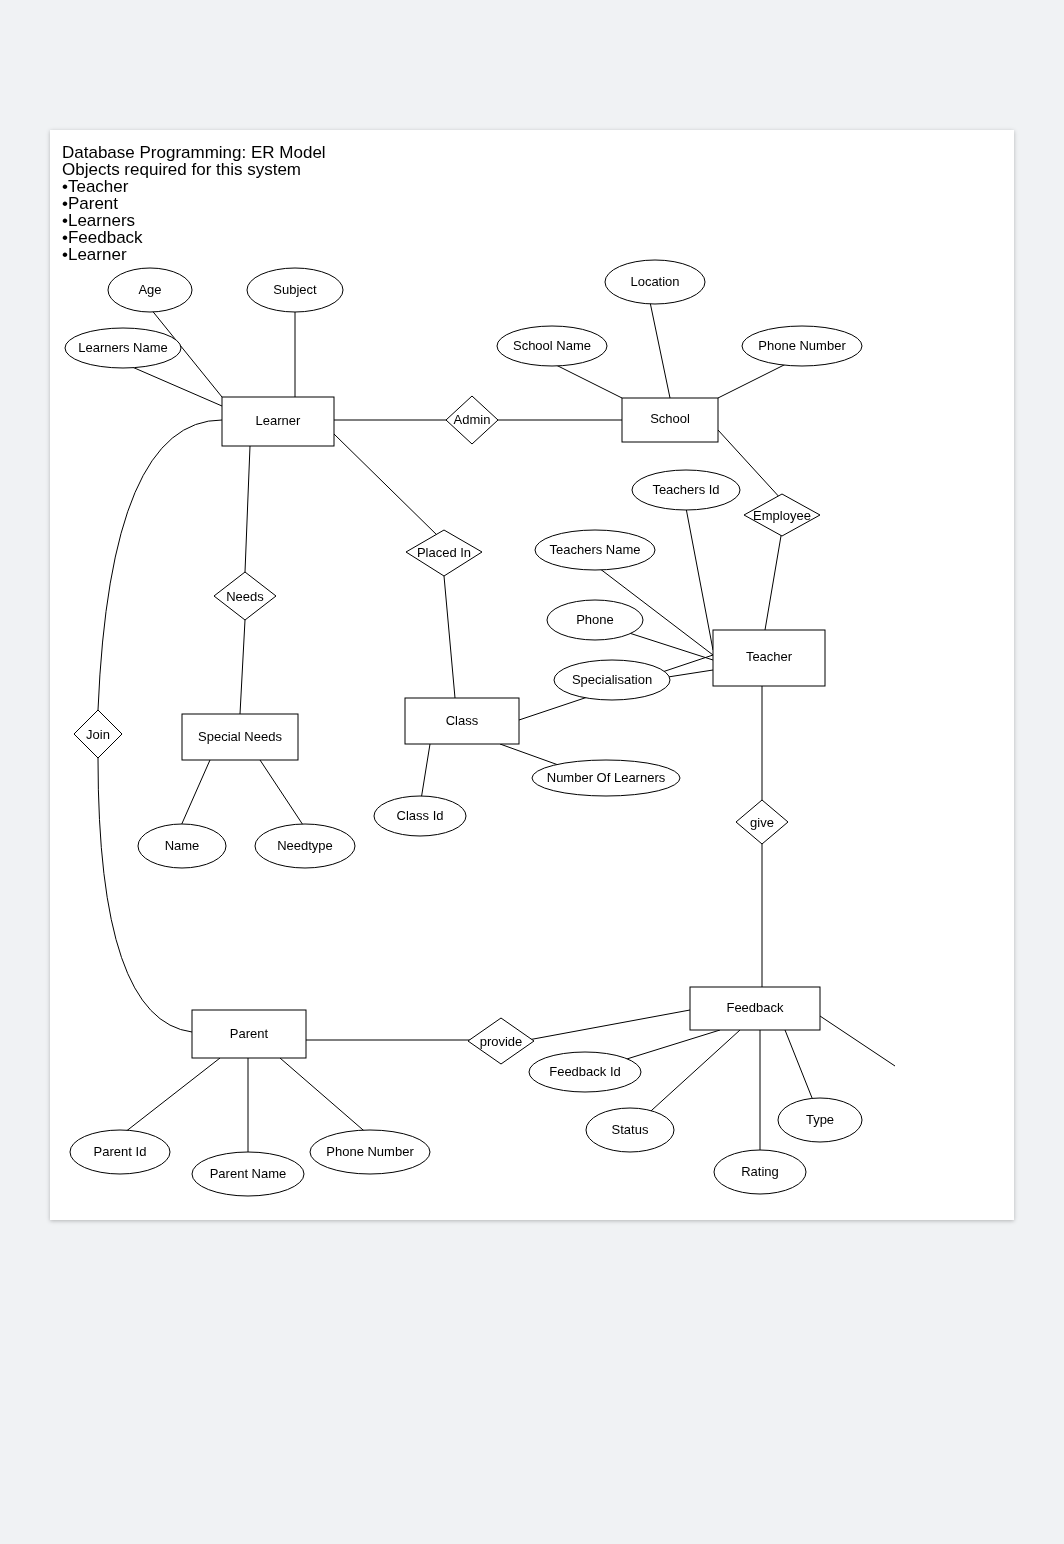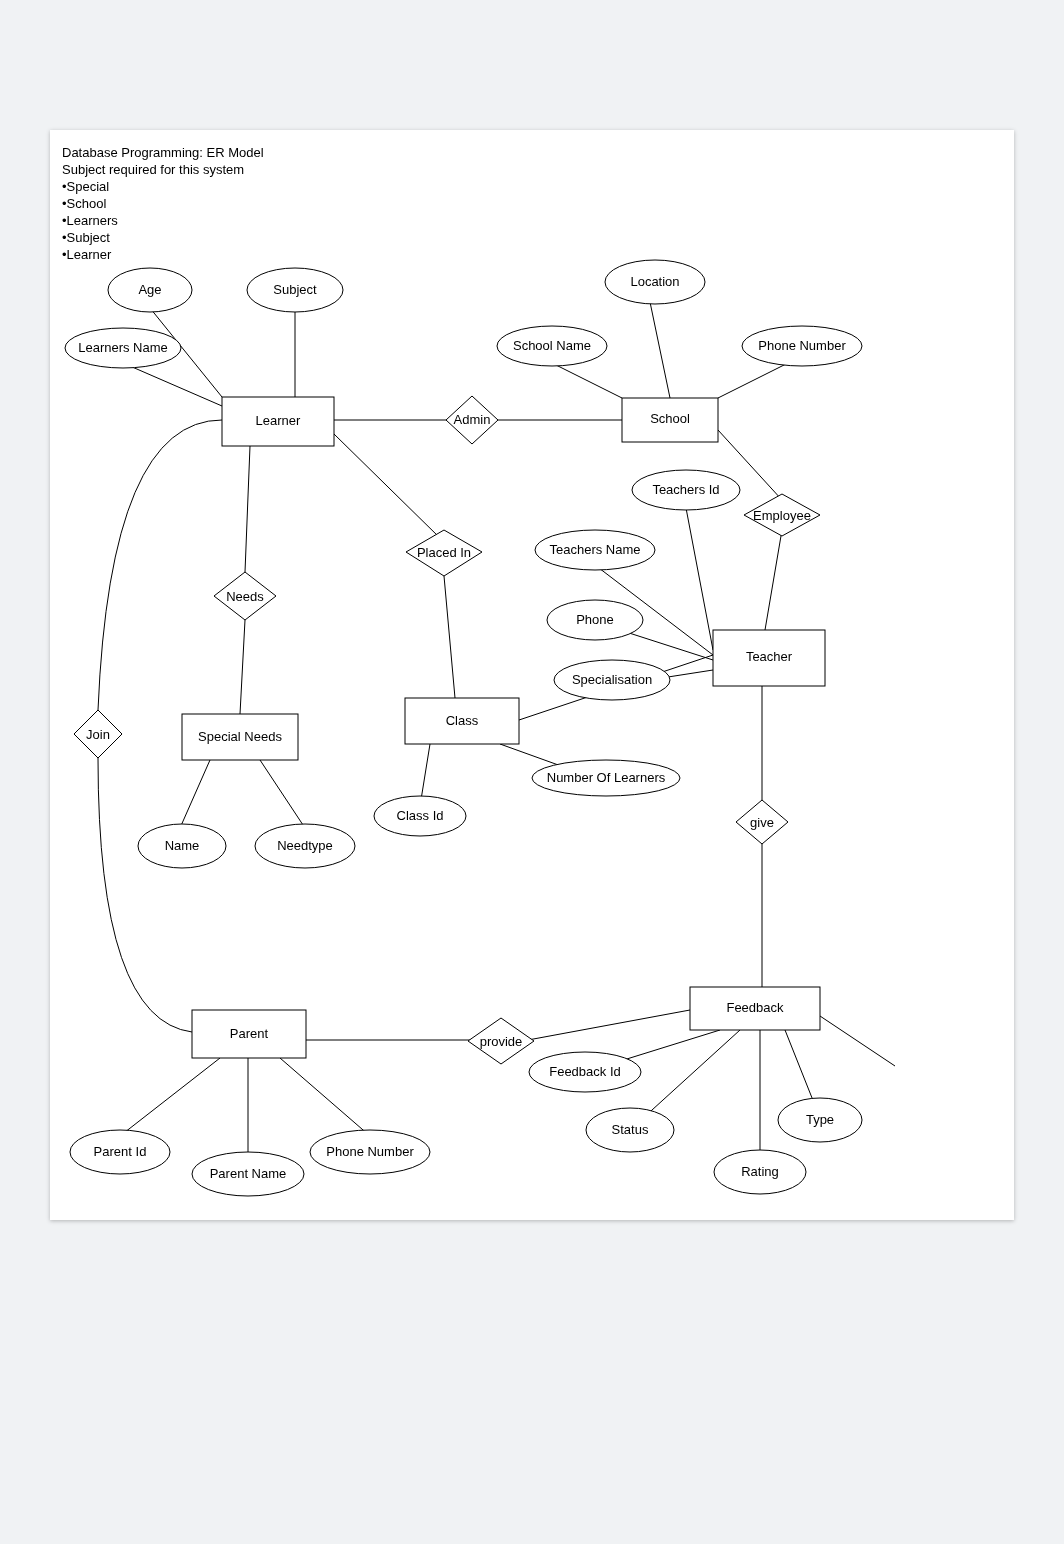--- a/index.html
+++ b/index.html
@@ -1,35 +1,35 @@
 <!DOCTYPE html>
 <html><head>
 <meta charset="utf-8">
 <style>
   html,body{margin:0;padding:0;background:#f0f2f4;font-family:Arial,Helvetica,sans-serif;}
   .page{width:1064px;height:1544px;background:#f0f2f4;position:relative;}
   .sheet{position:absolute;left:50px;top:130px;width:964px;height:1090px;background:#fff;
          box-shadow:0 1px 4px rgba(0,0,0,.25);}
-  .heading{position:absolute;left:12px;top:14px;font-size:13px;line-height:17px;color:#000;}
+  .heading{position:absolute;left:12px;top:14px;font-size:17px;line-height:17px;color:#000;}
   svg{position:absolute;left:0;top:0;}
   svg text{font-family:Arial,Helvetica,sans-serif;font-size:13px;fill:#000;}
 </style>
 </head>
 <body>
 
 <div class="page">
   <div class="sheet">
 
     <div class="heading">
       <div>Database Programming: ER Model</div>
-      <div>Subject required for this system</div>
-      <div>•Special</div>
-      <div>•School</div>
+      <div>Objects required for this system</div>
+      <div>•Teacher</div>
+      <div>•Parent</div>
       <div>•Learners</div>
-      <div>•Subject</div>
+      <div>•Feedback</div>
       <div>•Learner</div>
     </div>
 
     <svg width="964" height="1090">
 
       <g stroke="#000" stroke-width="1" fill="none">
 
         <line x1="100" y1="178" x2="172" y2="267"></line>
         <line x1="73" y1="233" x2="172" y2="276"></line>
         <line x1="245" y1="182" x2="245" y2="267"></line>

